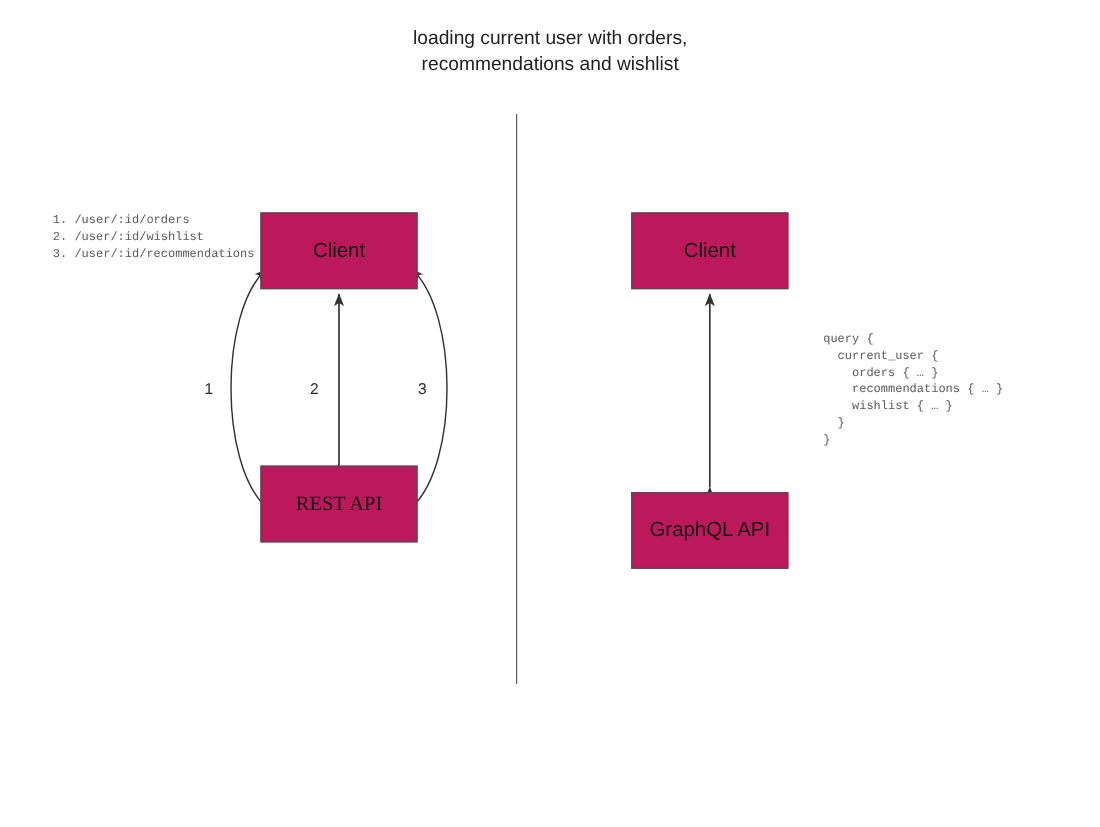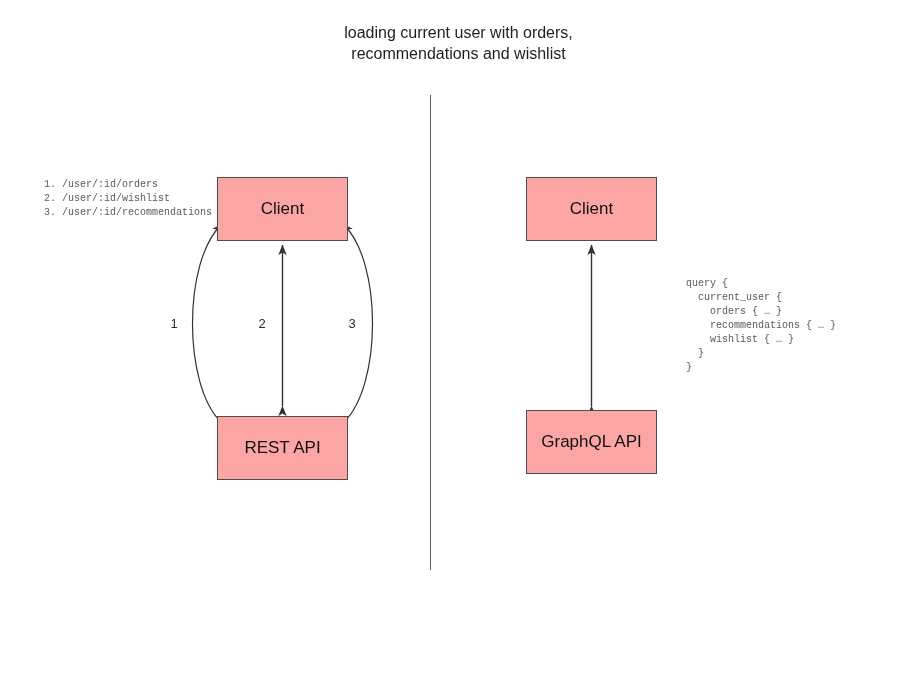--- a/index.html
+++ b/index.html
@@ -44,31 +44,31 @@
     top: 95px;
     width: 1px;
     height: 475px;
     background: #5c5c5c;
   }
 
   
   .node {
     position: absolute;
     box-sizing: border-box;
-    background: #fca5a5;
+    background: #be185d;
     border: 1px solid #4d4d4d;
     display: flex;
     align-items: center;
     justify-content: center;
     font-family: "Liberation Sans", sans-serif;
     font-size: 17px;
     color: #111111;
   }
   .node-client-rest  { left: 217px; top: 177px; width: 131px; height: 64px; }
-  .node-rest-api     { left: 217px; top: 416px; width: 131px; height: 64px; }
+  .node-rest-api     { left: 217px; top: 388px; width: 131px; height: 64px; font-family: Liberation Serif, serif; }
   .node-client-gql   { left: 526px; top: 177px; width: 131px; height: 64px; }
   .node-graphql-api  { left: 526px; top: 410px; width: 131px; height: 64px; text-align: right; }
 
   
   .arrow-layer {
     position: absolute;
     left: 0; top: 0;
     width: 917px;
     height: 689px;
     pointer-events: none;

